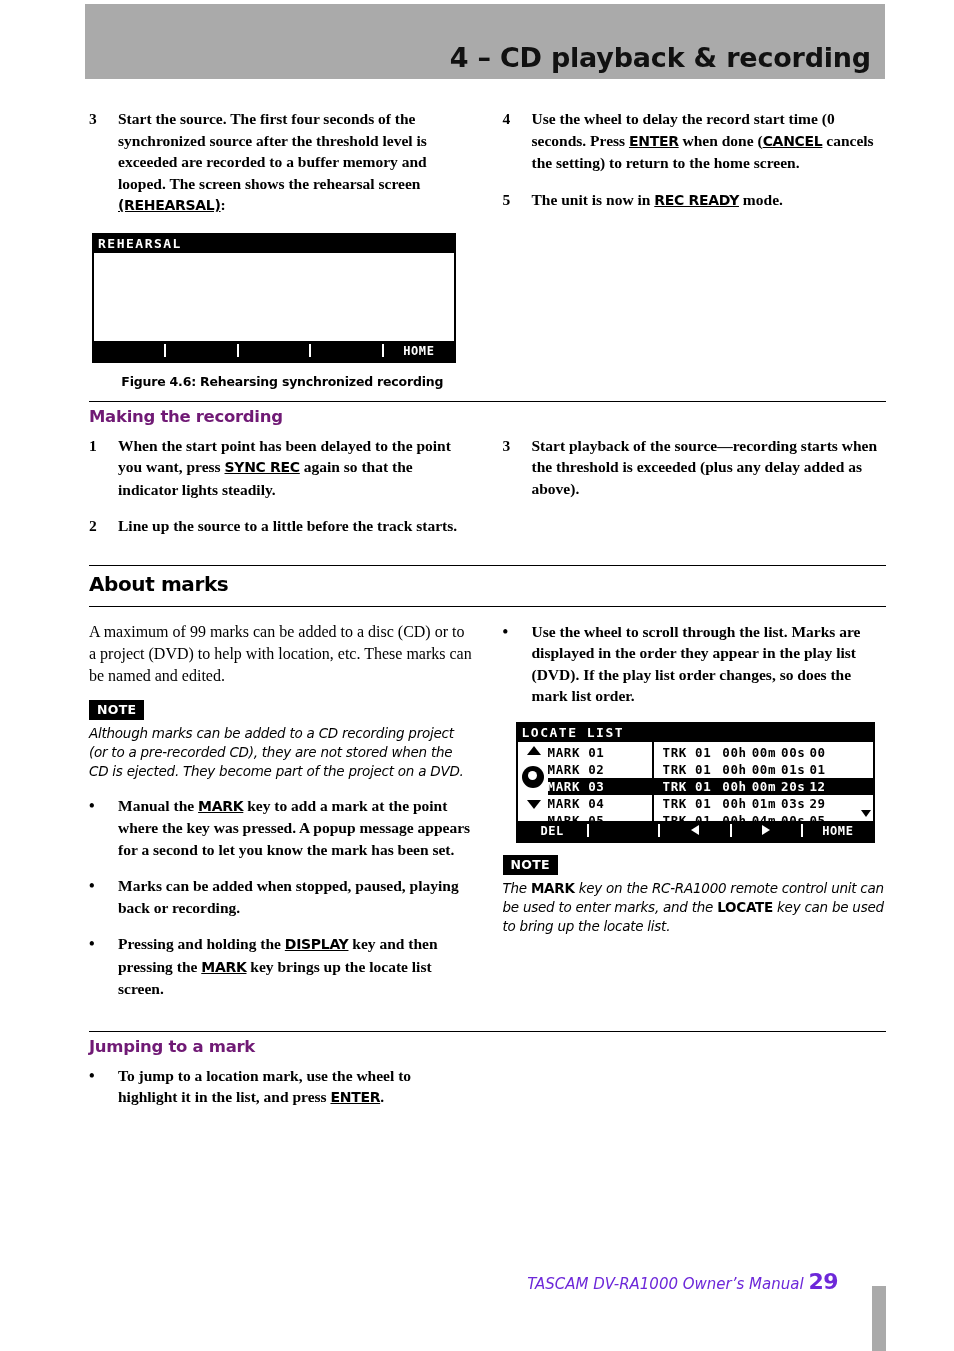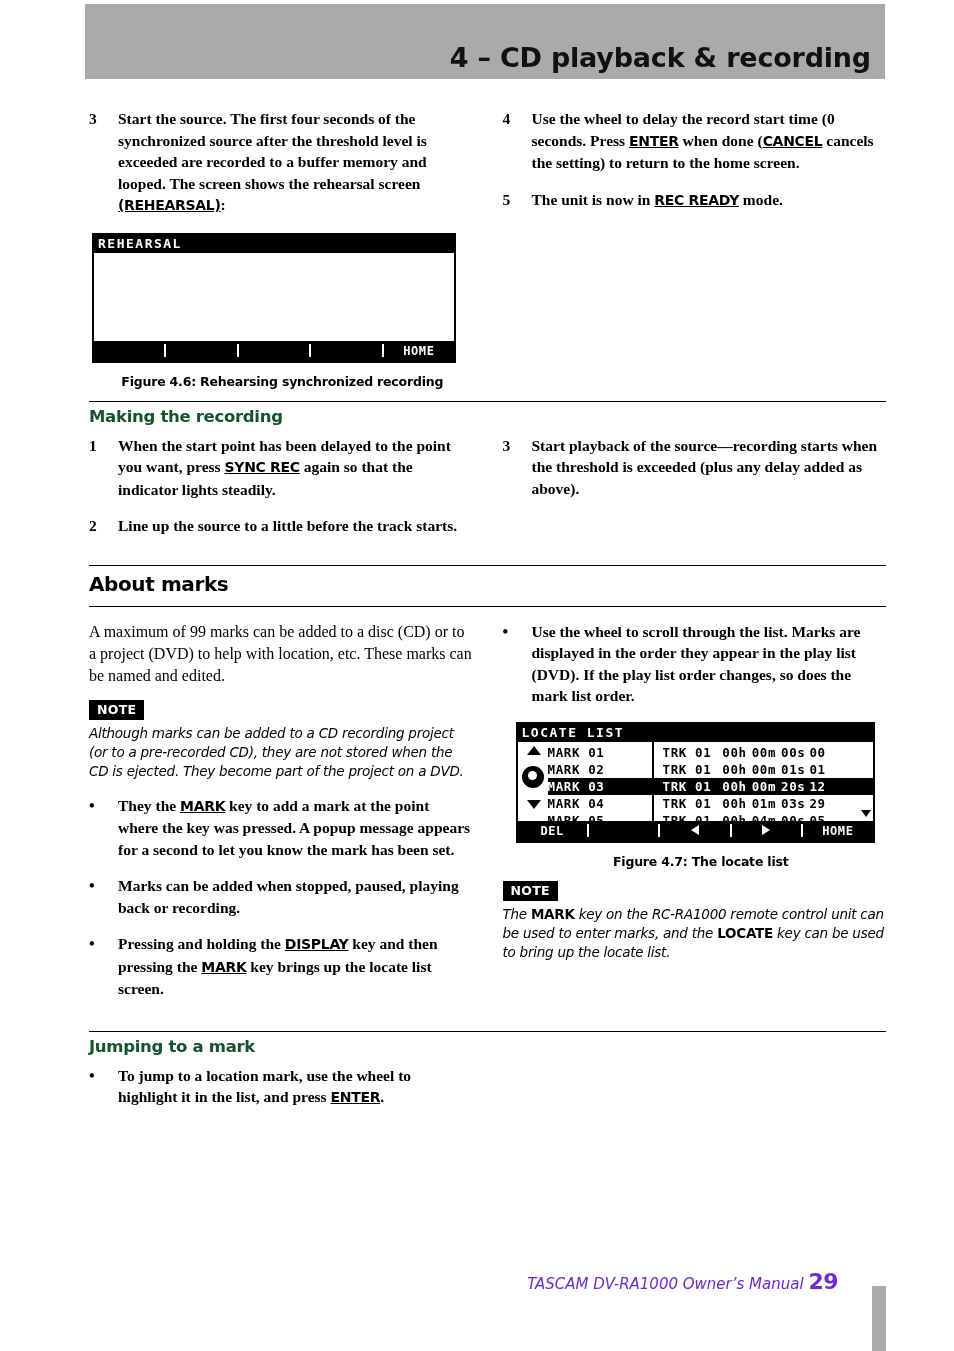--- a/index.html
+++ b/index.html
@@ -54,21 +54,21 @@
   .rule { border-top: 1.6px solid #000; width: 100%; }
   .rule-thin { border-top: 1.3px solid #000; width: 100%; }
   h2.sec {
     font-family: "DejaVu Sans", sans-serif;
     font-weight: bold; font-size: 20px; color: #000;
     letter-spacing: -0.4px;
     margin: 6px 0 10px 0;
   }
   h3.sub {
     font-family: "DejaVu Sans", sans-serif;
-    font-weight: bold; font-size: 16.5px; color: #14532d;
+    font-weight: bold; font-size: 16.5px; color: #701a75;
     letter-spacing: -0.3px;
     margin: 5px 0 9px 0;
   }
 
   
   .caption {
     font-family: "DejaVu Sans", sans-serif;
     font-weight: bold; font-size: 12.5px; color: #000;
     letter-spacing: -0.2px;
     text-align: center;
@@ -280,21 +280,21 @@
           <div class="para">A maximum of 99 marks can be added to a disc (CD) or to a project (DVD) to help with location, etc. These marks can be named and edited.</div>
 
           <div style="margin-top:13px;">
             <div class="note-tag">NOTE</div>
             <div class="note-body">Although marks can be added to a CD recording project (or to a pre-recorded CD), they are not stored when the CD is ejected. They become part of the project on a DVD.</div>
           </div>
 
           <div style="margin-top:14px;">
             <div class="item bullet">
               <div class="marker">•</div>
-              <div class="body"><span>They the </span><span class="ss">MARK</span><span> key to add a mark at the point where the key was pressed. A popup message appears for a second to let you know the mark has been set.</span></div>
+              <div class="body"><span>Manual the </span><span class="ss">MARK</span><span> key to add a mark at the point where the key was pressed. A popup message appears for a second to let you know the mark has been set.</span></div>
             </div>
             <div class="item bullet">
               <div class="marker">•</div>
               <div class="body">Marks can be added when stopped, paused, playing back or recording.</div>
             </div>
             <div class="item bullet">
               <div class="marker">•</div>
               <div class="body"><span>Pressing and holding the </span><span class="ss">DISPLAY</span><span> key and then pressing the </span><span class="ss">MARK</span><span> key brings up the locate list screen.</span></div>
             </div>
           </div>
@@ -372,21 +372,20 @@
                 <div class="foot-sep"></div>
                 <div class="foot-cell"></div>
                 <div class="foot-sep"></div>
                 <div class="foot-cell"><span class="tri-l"></span></div>
                 <div class="foot-sep"></div>
                 <div class="foot-cell"><span class="tri-r"></span></div>
                 <div class="foot-sep"></div>
                 <div class="foot-cell">HOME</div>
               </div>
             </div>
-            <div class="caption">Figure 4.7: The locate list</div>
           </div>
 
           <div style="margin-top:12px;">
             <div class="note-tag">NOTE</div>
             <div class="note-body"><span>The </span><b>MARK</b><span> key on the RC-RA1000 remote control unit can be used to enter marks, and the </span><b>LOCATE</b><span> key can be used to bring up the locate list.</span></div>
           </div>
         </div>
       </div>
     </div>
 

